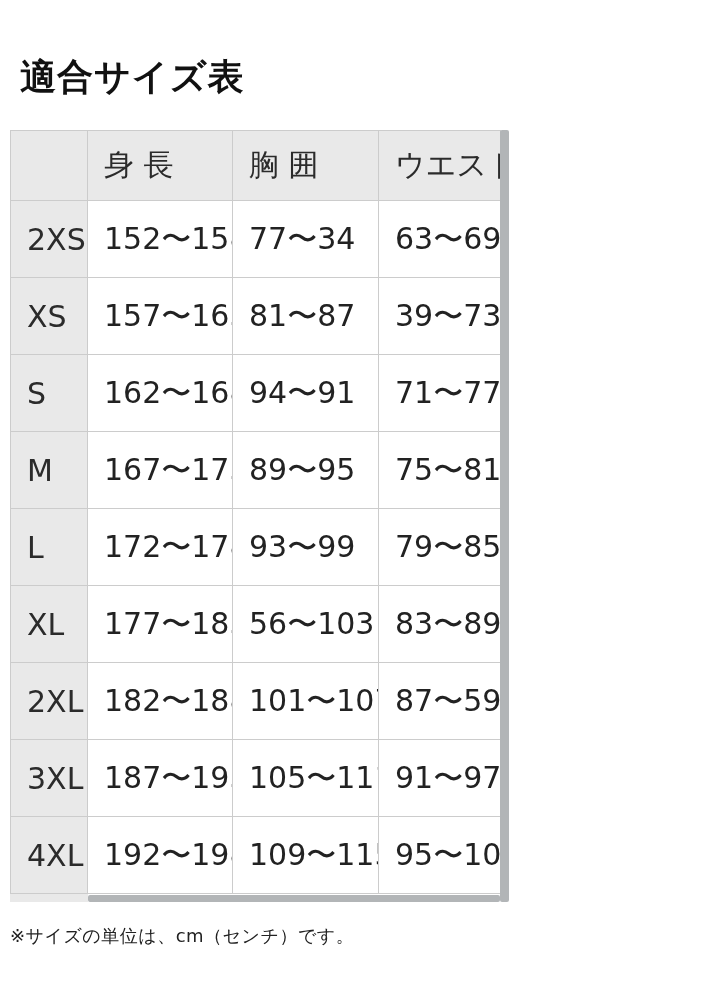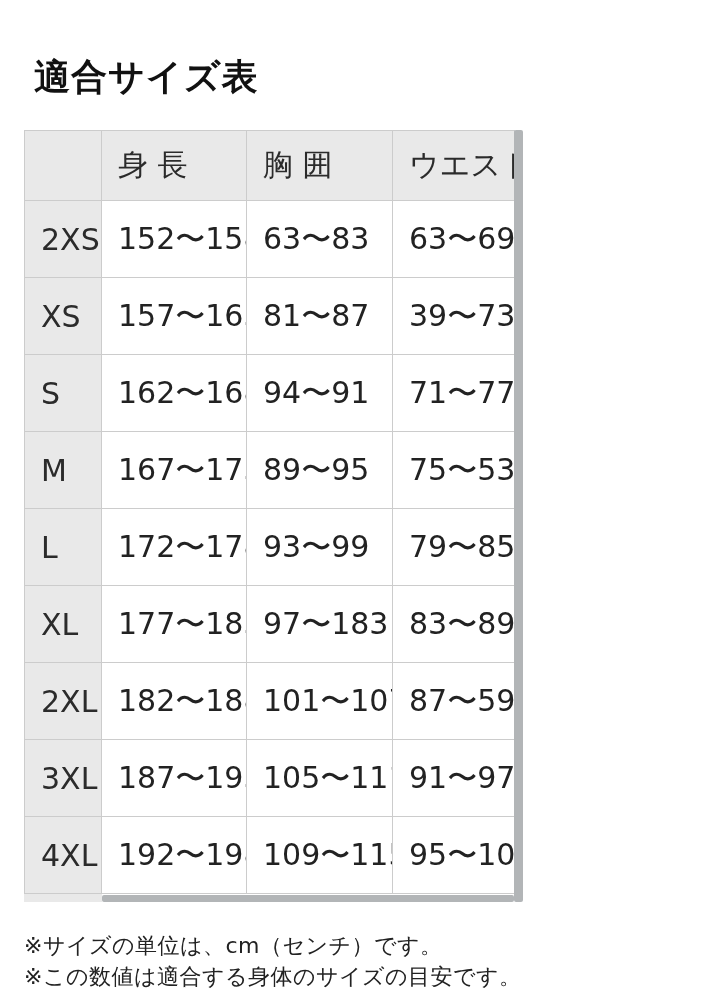--- a/index.html
+++ b/index.html
@@ -1,21 +1,21 @@
 <!DOCTYPE html>
 <html lang="ja"><head>
 <meta charset="utf-8">
 <style>
   html,body{margin:0;padding:0;background:#ffffff;}
   body{
     width:720px;height:1002px;overflow:hidden;
     font-family:"DejaVu Sans","Liberation Sans",sans-serif;
     color:#1a1a1a;
   }
-  .page{padding:0 24px;}
+  .page{padding:0 10px;}
 
   
   .page-title{
     margin:0;padding:50px 0 0 10px;
     font-size:36px;line-height:54px;font-weight:700;color:#111111;
     letter-spacing:1px;
   }
 
   
   .table-wrap{
@@ -59,23 +59,23 @@
     position:absolute;bottom:0;left:78px;right:9px;
     height:7px;background:#b2b5b7;border-radius:2px;
   }
   .sticky-col-footer{
     position:absolute;bottom:0;left:0;
     width:78px;height:8px;background:#e9e9e9;
   }
 
   
   .notes{
-    margin-top:28px;
+    margin-top:18px;
     width:676px;
-    font-size:22px;
+    font-size:18px;
     line-height:31px;
     color:#222222;
     letter-spacing:0.5px;
   }
   .notes p{margin:0;padding:0;}
 </style>
 </head>
 <body>
 
 <div class="page">
@@ -95,21 +95,21 @@
           <th></th>
           <th>身 長</th>
           <th>胸 囲</th>
           <th>ウエスト</th>
         </tr>
       </thead>
       <tbody>
   <tr>
     <th>2XS</th>
     <td>152〜158</td>
-    <td>63〜83</td>
+    <td>77〜34</td>
     <td>63〜69</td>
   </tr>
 
   <tr>
     <th>XS</th>
     <td>157〜163</td>
     <td>81〜87</td>
     <td>39〜73</td>
   </tr>
 
@@ -117,34 +117,34 @@
     <th>S</th>
     <td>162〜168</td>
     <td>94〜91</td>
     <td>71〜77</td>
   </tr>
 
   <tr>
     <th>M</th>
     <td>167〜173</td>
     <td>89〜95</td>
-    <td>75〜53</td>
+    <td>75〜81</td>
   </tr>
 
   <tr>
     <th>L</th>
     <td>172〜178</td>
     <td>93〜99</td>
     <td>79〜85</td>
   </tr>
 
   <tr>
     <th>XL</th>
     <td>177〜183</td>
-    <td>97〜183</td>
+    <td>56〜103</td>
     <td>83〜89</td>
   </tr>
 
   <tr>
     <th>2XL</th>
     <td>182〜188</td>
     <td>101〜107</td>
     <td>87〜59</td>
   </tr>
 
@@ -166,16 +166,15 @@
 
     <div class="sticky-col-footer"></div>
     <div class="vscrollbar"></div>
     <div class="hscrollbar"></div>
   </div>
 
   <div class="notes">
   <p>※サイズの単位は、cm（センチ）です。</p>
 
 
-  <p>※この数値は適合する身体のサイズの目安です。</p>
 </div>
 
 </div>
 
 </body></html>

